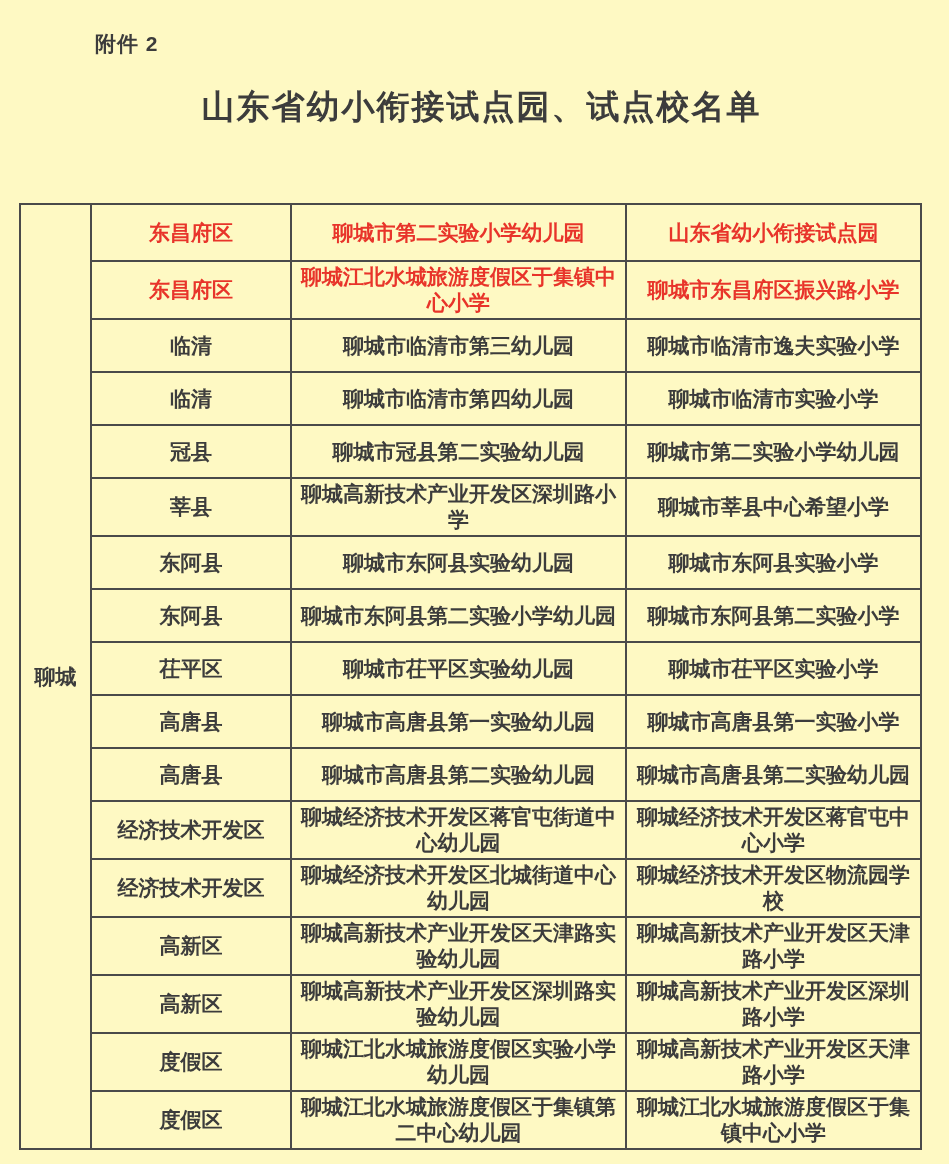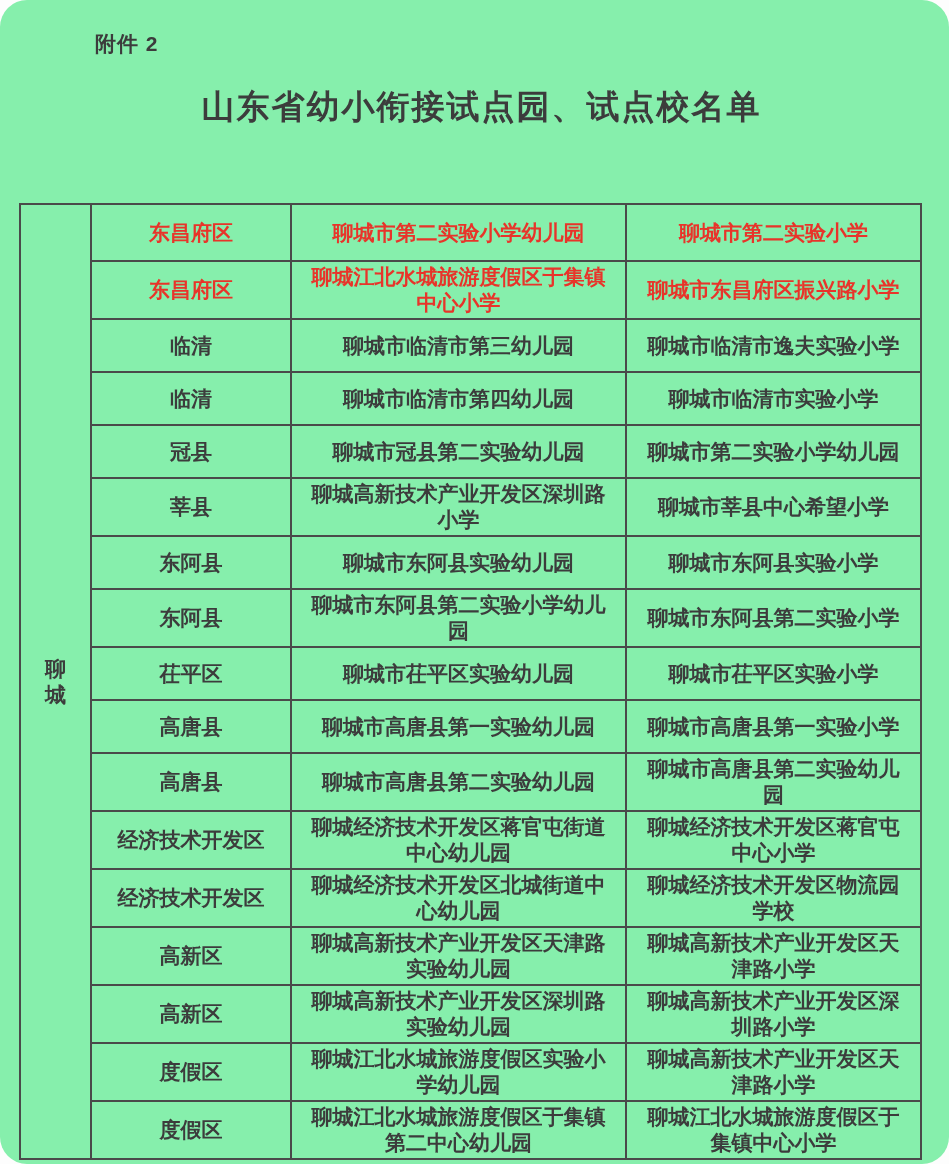--- a/index.html
+++ b/index.html
@@ -5,23 +5,22 @@
   html, body {
     margin: 0;
     padding: 0;
     background: #fdfdfd;
     font-family: "Liberation Sans", "DejaVu Sans", sans-serif;
   }
   .page {
     position: relative;
     width: 949px;
     height: 1164px;
-    background: #86efac;
+    background: #fef9c3;
     overflow: hidden;
-    border-radius: 27px;
   }
   .attachment {
     position: absolute;
     left: 95px;
     top: 30px;
     font-size: 21px;
     font-weight: bold;
     color: var(--ink, #2f2f2f);
     letter-spacing: 1px;
   }
@@ -45,21 +44,21 @@
     border-collapse: collapse;
     table-layout: fixed;
   }
   table.roster td {
     border: 2px solid var(--border, #4a4a4a);
     text-align: center;
     vertical-align: middle;
     font-size: 21px;
     font-weight: bold;
     color: var(--ink, #3c3c3c);
-    padding: 2px 19px;
+    padding: 2px 8px;
     line-height: 26px;
     word-break: break-all;
   }
   table.roster tr { height: 53px; }
   table.roster tr.tall { height: 57px; }
   td.city-cell { font-size: 21px; }
   tr.red td.district,
   tr.red td.kg,
   tr.red td.sch { color: var(--red, #e8342a); }
 </style>
@@ -75,21 +74,21 @@
       <col style="width:71px">
         <col style="width:200px">
         <col style="width:335px">
         <col style="width:295px">
     </colgroup>
     <tbody>
       <tr class="tall red">
         <td class="city-cell" rowspan="17">聊城</td>
         <td class="district">东昌府区</td>
         <td class="kg">聊城市第二实验小学幼儿园</td>
-        <td class="sch">聊城市第二实验小学</td>
+        <td class="sch">山东省幼小衔接试点园</td>
       </tr>
       <tr class="tall red">
         <td class="district">东昌府区</td>
         <td class="kg">聊城江北水城旅游度假区于集镇中心小学</td>
         <td class="sch">聊城市东昌府区振兴路小学</td>
       </tr>
       <tr>
         <td class="district">临清</td>
         <td class="kg">聊城市临清市第三幼儿园</td>
         <td class="sch">聊城市临清市逸夫实验小学</td>

